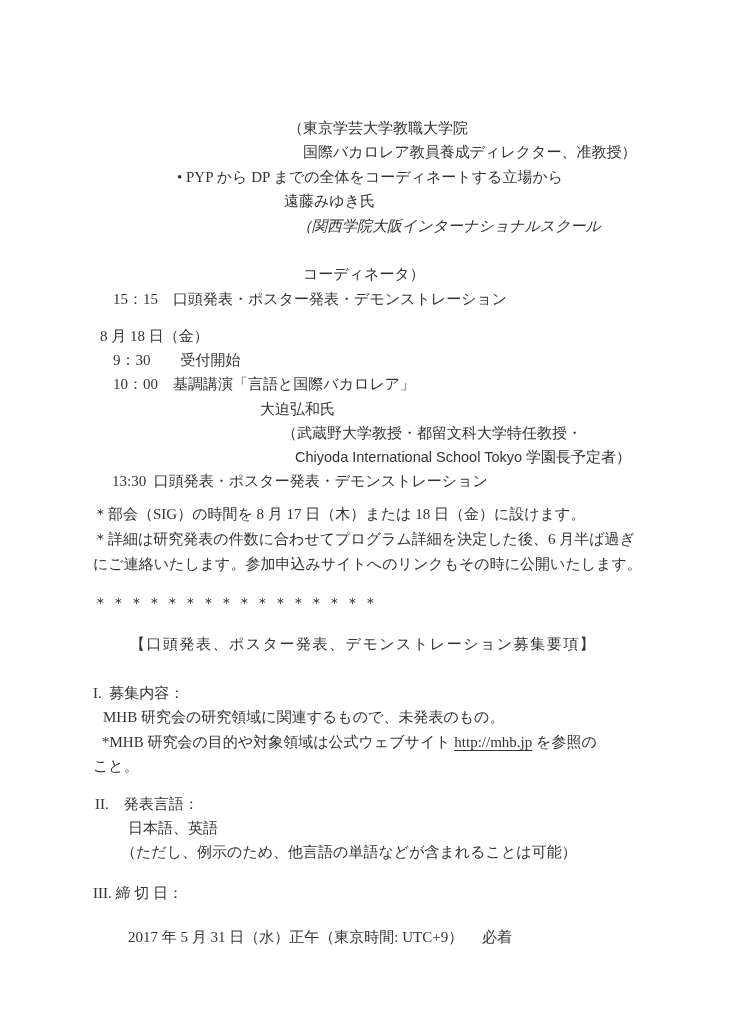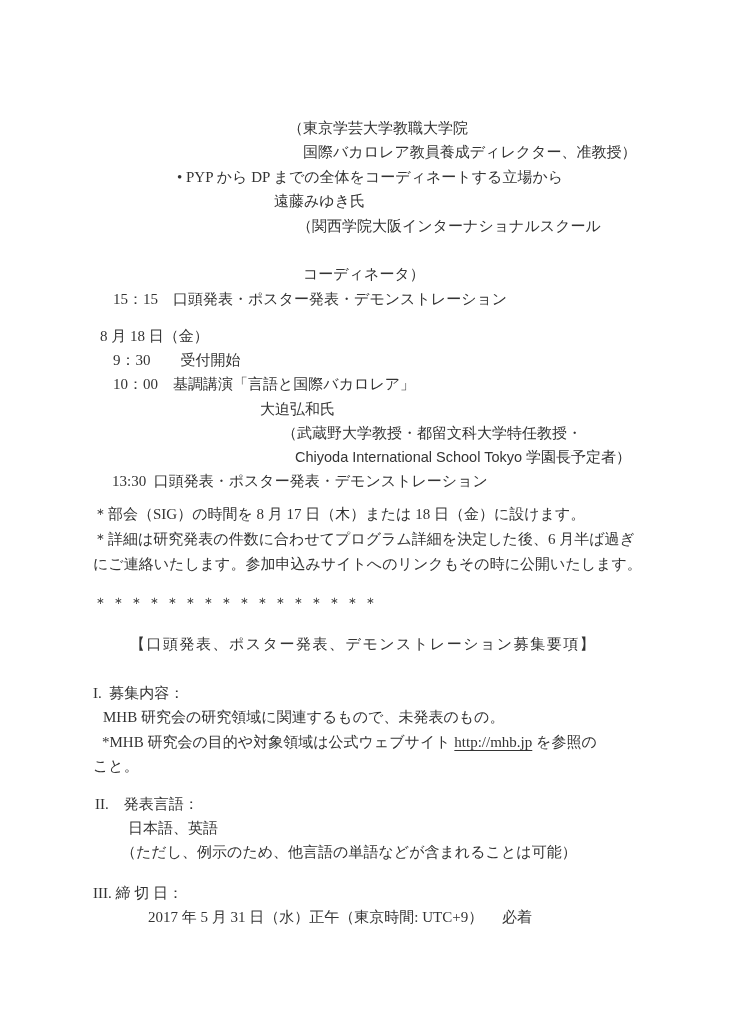--- a/index.html
+++ b/index.html
@@ -30,22 +30,22 @@
   }
 </style>
 </head>
 <body>
 
 <div class="page">
 
   <div class="ln" style="left:288px; top:119px;">（東京学芸大学教職大学院</div>
   <div class="ln" style="left:303px; top:143px;">国際バカロレア教員養成ディレクター、准教授）</div>
   <div class="ln" style="left:177px; top:168px;">• PYP から DP までの全体をコーディネートする立場から</div>
-  <div class="ln" style="left:274px; top:192px;">遠藤みゆき氏</div>
-  <div class="ln" style="left:297px; top:217px;">（関西学院大阪インターナショナルスクール</div>
+  <div class="ln" style="left:284px; top:192px;">遠藤みゆき氏</div>
+  <div class="ln" style="left:297px; top:217px;font-style:italic;">（関西学院大阪インターナショナルスクール</div>
   <div class="ln" style="left:303px; top:265px;">コーディネータ）</div>
   <div class="ln" style="left:113px; top:290px;">15：15　口頭発表・ポスター発表・デモンストレーション</div>
 
   <div class="ln" style="left:100px; top:327px;">8 月 18 日（金）</div>
   <div class="ln" style="left:113px; top:351px;">9：30　　受付開始</div>
   <div class="ln" style="left:113px; top:375px;">10：00　基調講演「言語と国際バカロレア」</div>
   <div class="ln" style="left:260px; top:400px;">大迫弘和氏</div>
   <div class="ln" style="left:282px; top:424px;">（武蔵野大学教授・都留文科大学特任教授・</div>
   <div class="ln" style="left:295px; top:448px;"><span class="en-sans">Chiyoda International School Tokyo </span><span>学園長予定者）</span></div>
   <div class="ln" style="left:112px; top:472px;">13:30  口頭発表・ポスター発表・デモンストレーション</div>
@@ -61,15 +61,15 @@
   <div class="ln" style="left:93px; top:684px;">I.  募集内容：</div>
   <div class="ln" style="left:102px; top:733px;"><span>*MHB 研究会の目的や対象領域は公式ウェブサイト </span><a href="#" class="doc-link">http://mhb.jp</a><span> を参照の</span></div>
   <div class="ln" style="left:103px; top:708px;">MHB 研究会の研究領域に関連するもので、未発表のもの。</div>
   <div class="ln" style="left:93px; top:757px;">こと。</div>
 
   <div class="ln" style="left:95px; top:795px;">II.　発表言語：</div>
   <div class="ln" style="left:128px; top:819px;">日本語、英語</div>
   <div class="ln" style="left:121px; top:843px;">（ただし、例示のため、他言語の単語などが含まれることは可能）</div>
 
   <div class="ln" style="left:93px; top:884px;">III. 締 切 日：</div>
-  <div class="ln" style="left:128px; top:908px;margin-left:20px;">2017 年 5 月 31 日（水）正午（東京時間: UTC+9）　 必着</div>
+  <div class="ln" style="left:128px; top:928px;">2017 年 5 月 31 日（水）正午（東京時間: UTC+9）　 必着</div>
 
 </div>
 
 </body></html>

